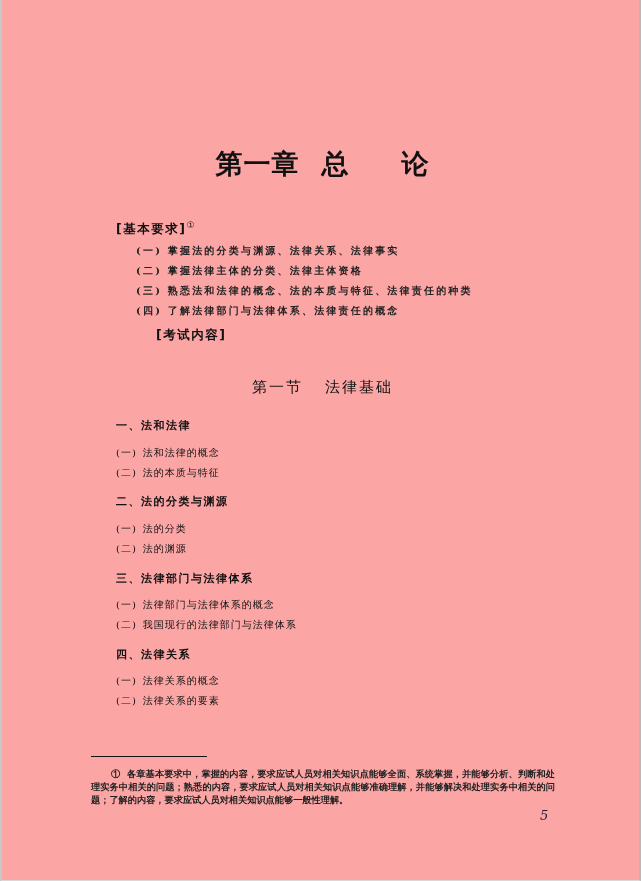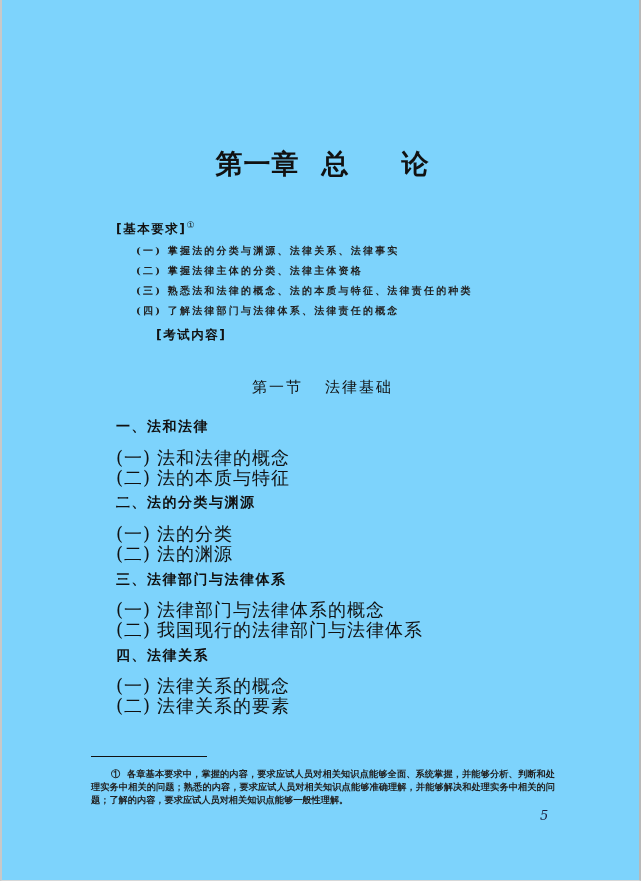--- a/index.html
+++ b/index.html
@@ -13,21 +13,21 @@
       position: relative;
       overflow: hidden;
       font-family: "DejaVu Serif", "Liberation Serif", serif;
       color: #111;
     }
     .page {
       position: absolute;
       left: 0; top: 0;
       width: 641px;
       height: 881px;
-      background: #7dd3fc;
+      background: #fca5a5;
       box-sizing: border-box;
       border-left: 2px solid #c8c8c8;
       border-right: 2px solid #b8b8b8;
       border-bottom: 1px solid #d8d8d8;
     }
     .abs { position: absolute; white-space: nowrap; }
 
     .chapter-title {
       left: 0; width: 641px; top: 146px;
       text-align: center;
@@ -62,25 +62,25 @@
       left: 0; width: 641px; top: 378px;
       text-align: center;
       font-size: 15px;
       letter-spacing: 2px;
     }
     .section-title .gap { display: inline-block; width: 22px; }
 
     .heading {
       font-family: Liberation Mono, monospace;
       font-weight: bold;
-      font-size: 14px;
+      font-size: 11px;
       letter-spacing: 1.5px;
     }
     .sub {
-      font-size: 18px;
+      font-size: 10px;
       letter-spacing: 1px;
     }
     .sub .num { margin-right: 6px; }
 
     .footnote-rule {
       left: 89px; top: 756px;
       width: 116px; height: 0;
       border-top: 1px solid #111;
     }
     .footnote {

